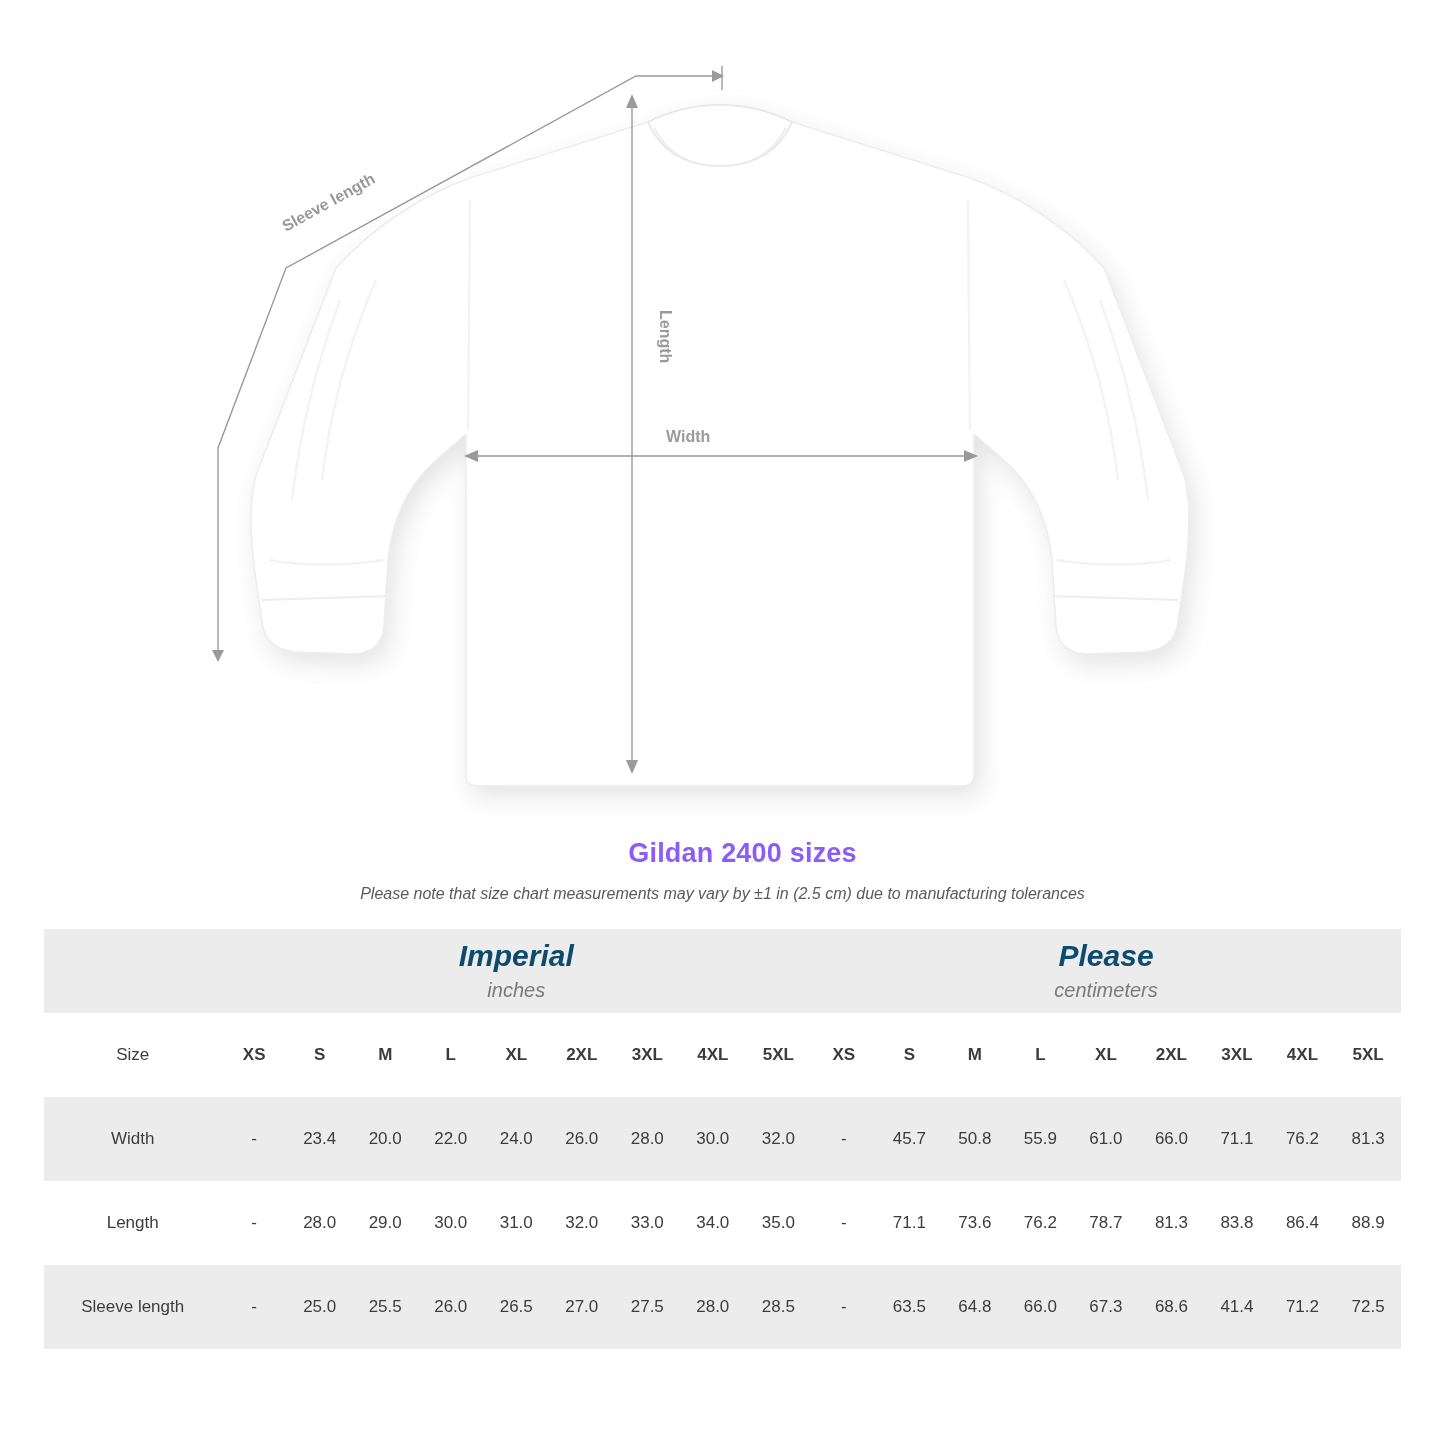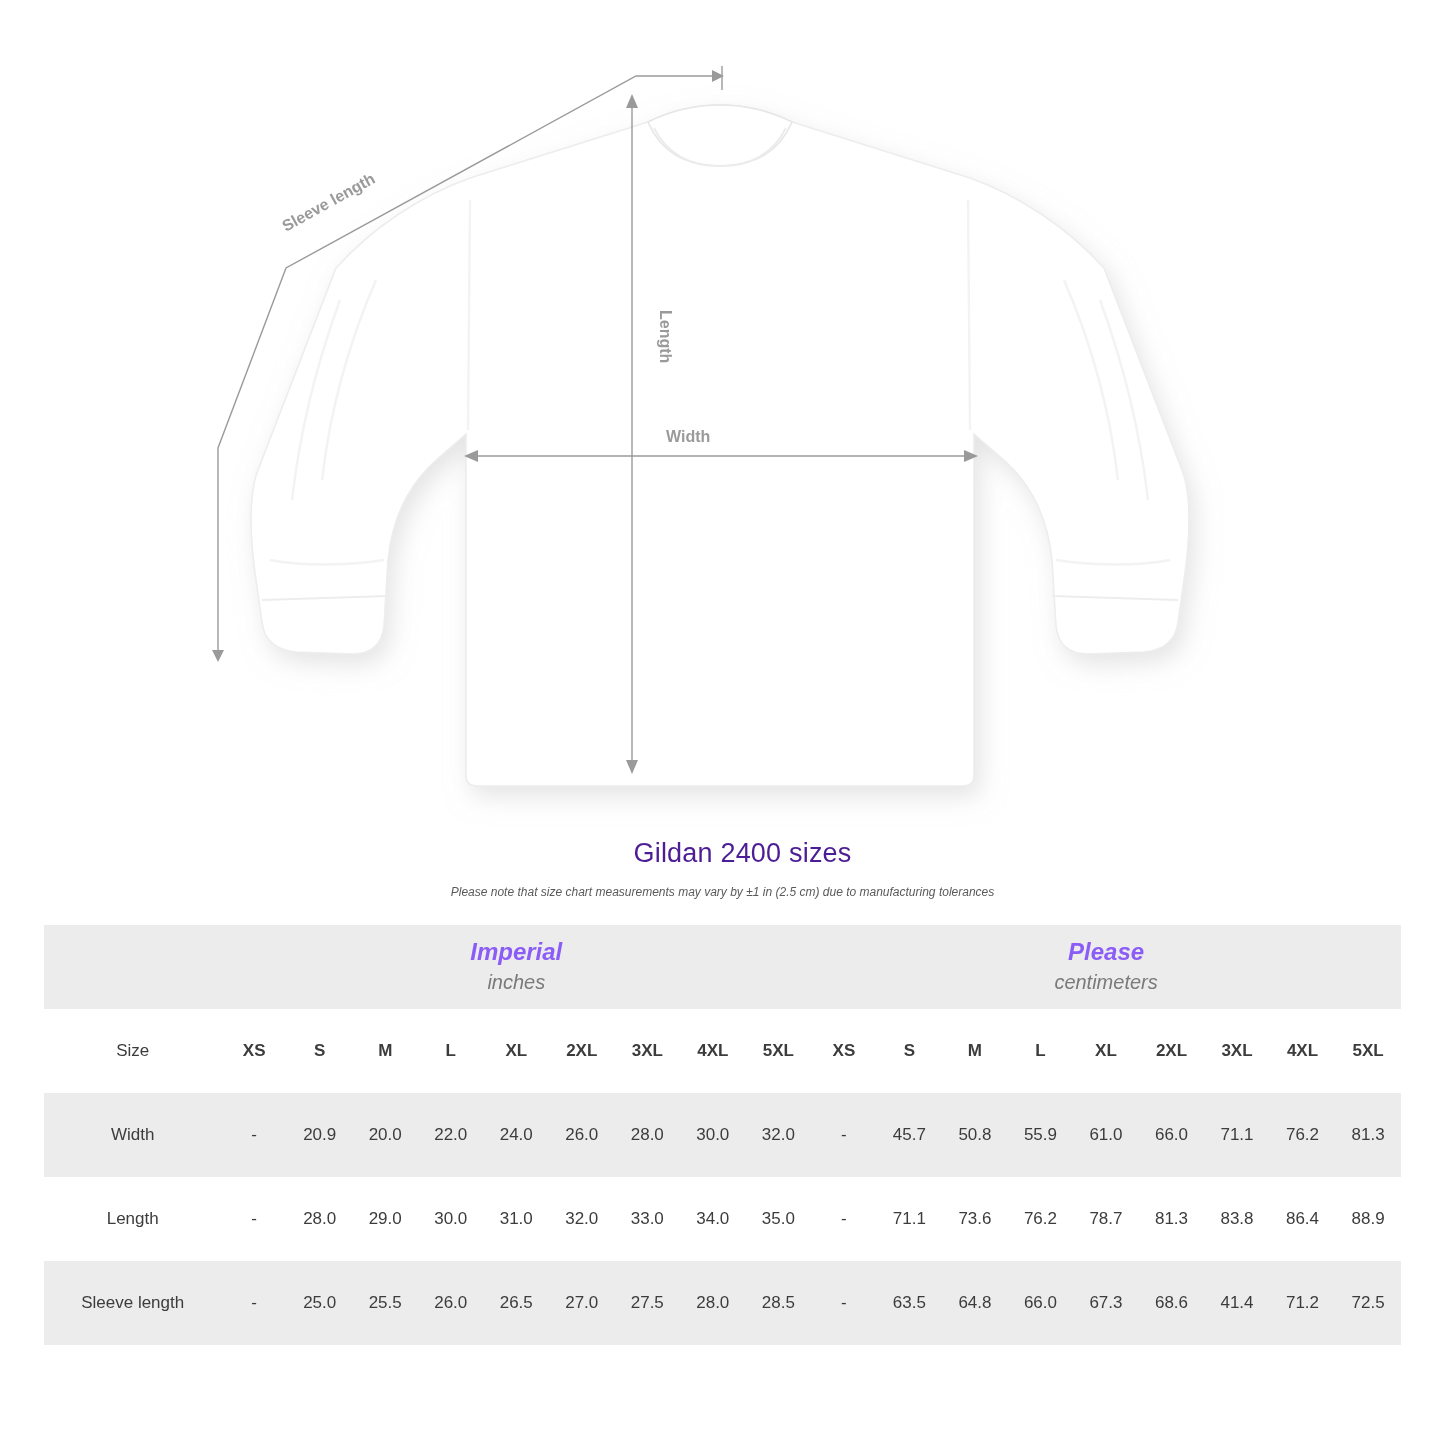--- a/index.html
+++ b/index.html
@@ -32,27 +32,27 @@
     top: 0;
   }
 
   
   .title-block {
     text-align: center;
     margin-top: 8px;
   }
   .chart-title {
     font-size: 27px;
-    font-weight: normal;
-    color: #4c1d95;
+    font-weight: bold;
+    color: #8b5cf6;
     letter-spacing: 0.2px;
     padding-left: 40px;
   }
   .chart-note {
-    font-size: 12px;
+    font-size: 16px;
     font-style: italic;
     color: #5a5a5a;
     margin-top: 16px;
   }
 
   
   .table-wrap {
     margin: 26px 44px 0 44px;
   }
   table.size-table {
@@ -66,24 +66,24 @@
     font-size: 17px;
     color: #3c3c3c;
     padding: 0;
     height: 84px;
   }
   .unit-band td {
     background: #ececec;
     height: 112px;
   }
   .unit-name {
-    font-size: 24px;
+    font-size: 30px;
     font-style: italic;
     font-weight: bold;
-    color: #8b5cf6;
+    color: #0c4a6e;
     line-height: 1.25;
   }
   .unit-sub {
     font-size: 20px;
     font-style: italic;
     color: #7a7a7a;
     line-height: 1.5;
   }
   .row-head {
     font-weight: normal;
@@ -266,21 +266,21 @@
           <td class="col-head">XL</td>
           <td class="col-head">2XL</td>
           <td class="col-head">3XL</td>
           <td class="col-head">4XL</td>
           <td class="col-head">5XL</td>
         </tr>
 
         <tr class="band-dark">
           <td class="row-head">Width</td>
           <td>-</td>
-          <td>20.9</td>
+          <td>23.4</td>
           <td>20.0</td>
           <td>22.0</td>
           <td>24.0</td>
           <td>26.0</td>
           <td>28.0</td>
           <td>30.0</td>
           <td>32.0</td>
           <td>-</td>
           <td>45.7</td>
           <td>50.8</td>

